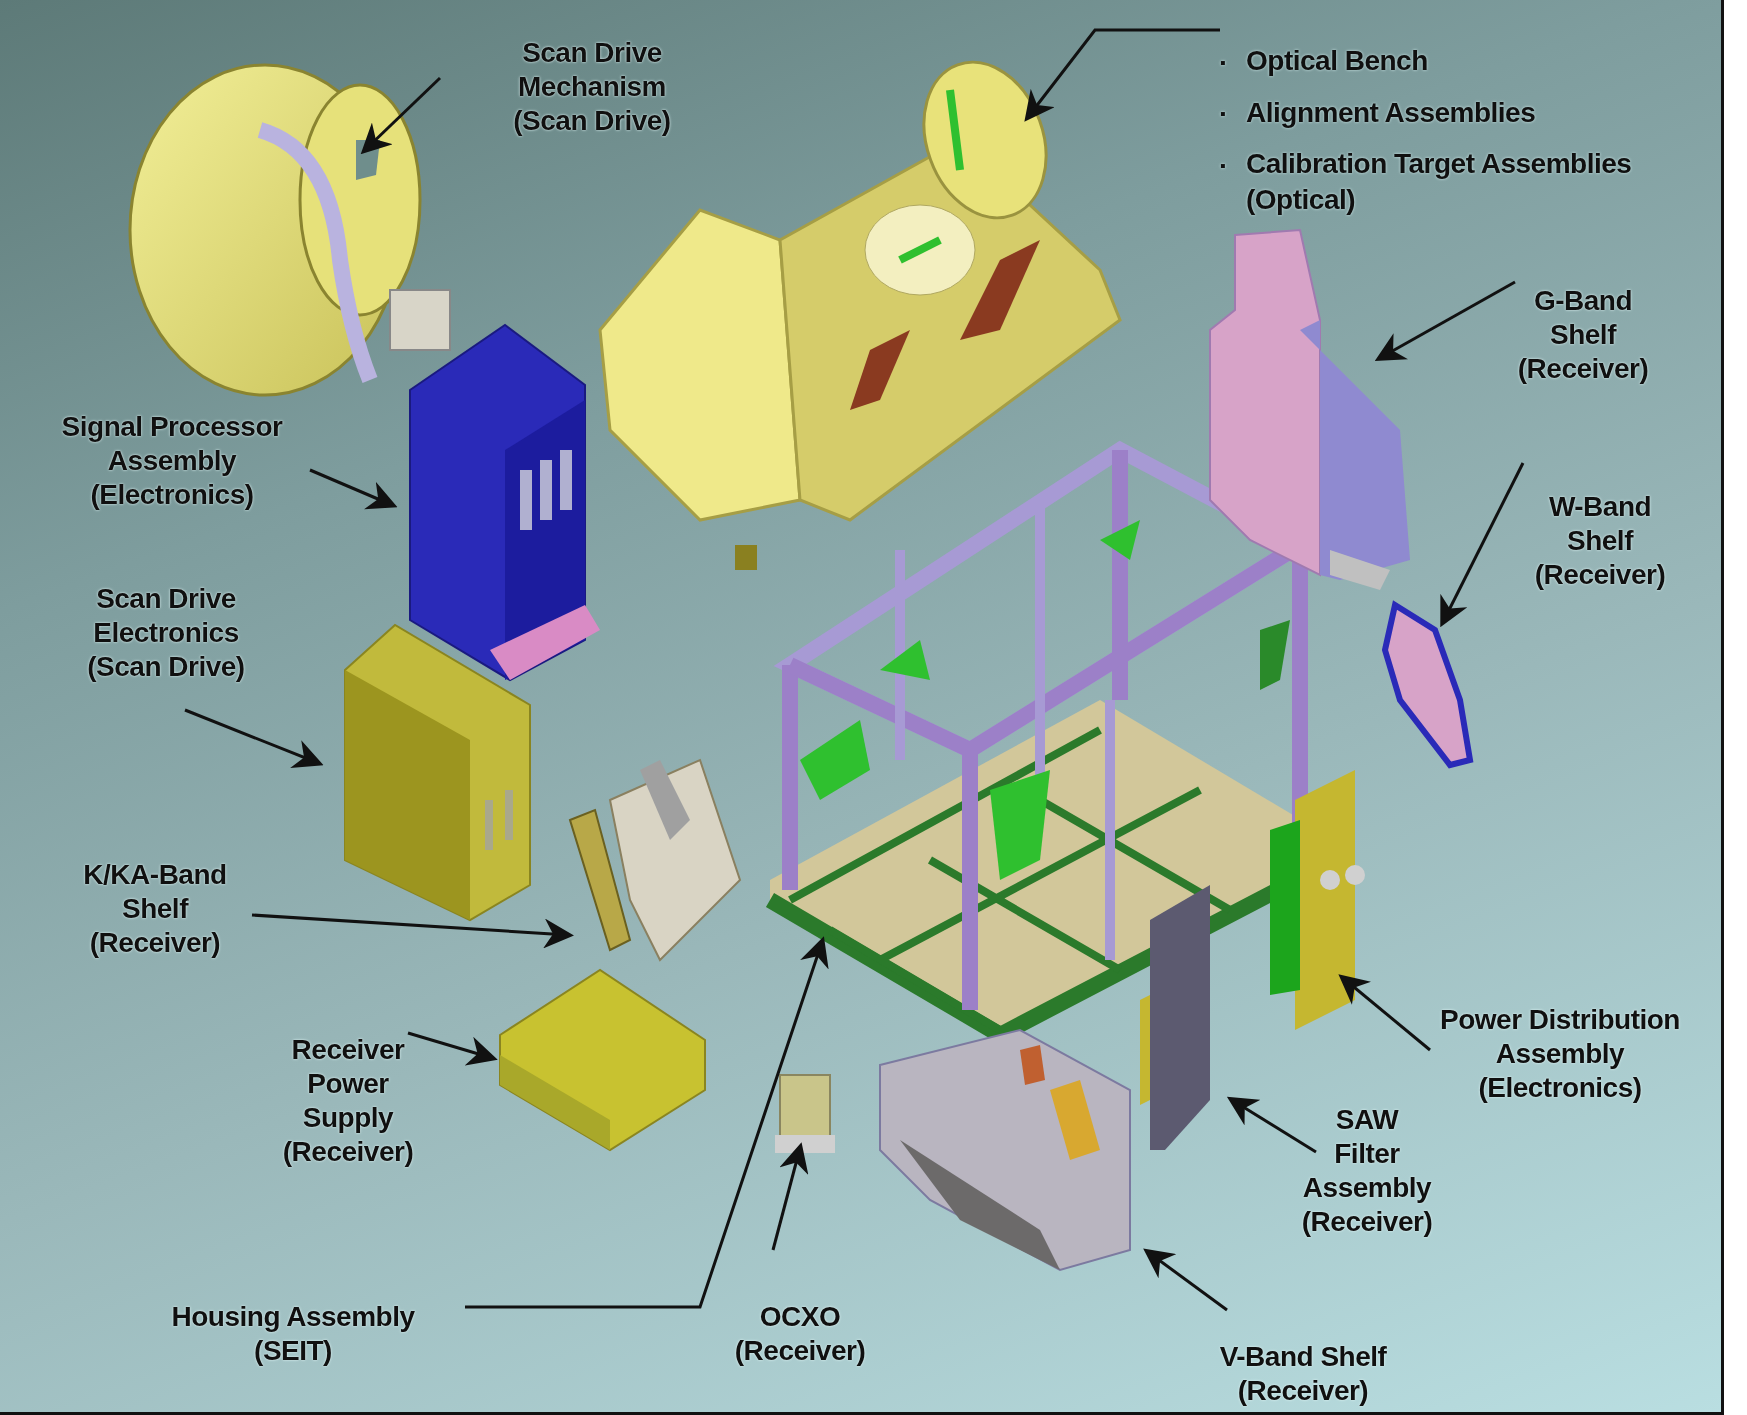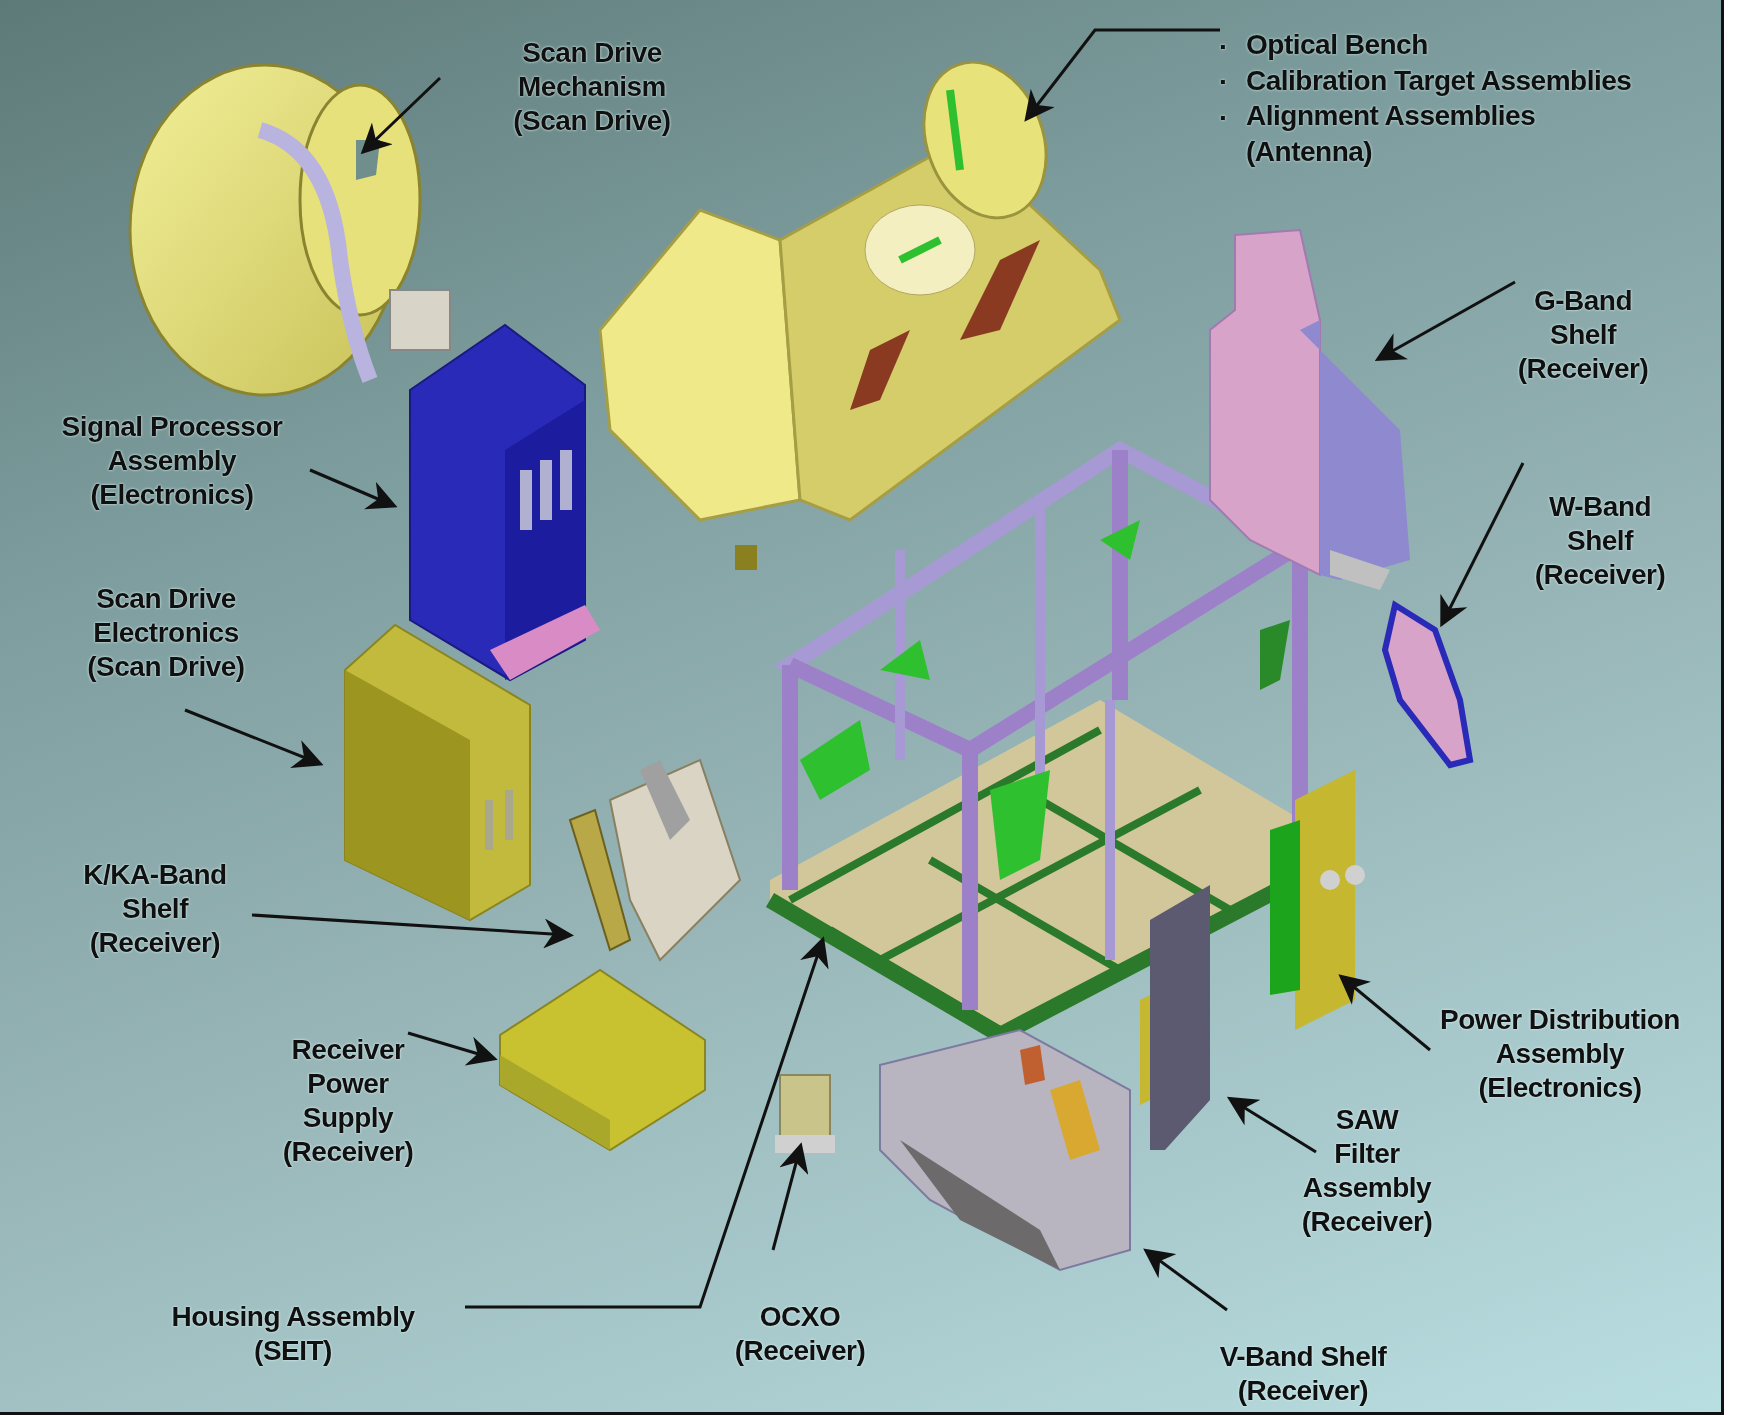--- a/index.html
+++ b/index.html
@@ -24,21 +24,21 @@
   .label span { display: block; }
   .list-label {
     position: absolute; color: #101010; font-weight: bold;
     font-size: 28px; line-height: 34px; text-align: left;
     letter-spacing: -0.5px;
     text-shadow: 0 0 3px rgba(220,245,245,0.9);
     white-space: nowrap;
   }
   .list-label .bullet-row::before { content: "\25AA"; display: inline-block; width: 26px; font-size: 16px; vertical-align: middle; }
   .list-label .sub { padding-left: 26px; display: block; }
-  .list-label span.bullet-row { display: block; }
+  .list-label span.bullet-row { display: block; margin-top: 16px; }
 </style>
 </head>
 <body>
 
 <div id="canvas">
 
   <svg class="art" width="1747" height="1415" viewBox="0 0 1747 1415">
     <defs>
       <marker id="ah" markerWidth="10" markerHeight="10" refX="8" refY="5" orient="auto" markerUnits="strokeWidth">
         <path d="M0,0 L10,5 L0,10 L3,5 z" fill="#111"></path>
@@ -163,23 +163,23 @@
   </svg>
 
   <div class="label" style="left:592px; top:36px;">
     <span>Scan Drive</span>
     <span>Mechanism</span>
     <span>(Scan Drive)</span>
   </div>
 
   <div class="list-label" style="left:1220px; top:28px;">
     <span class="bullet-row">Optical Bench</span>
+    <span class="bullet-row">Alignment Assemblies</span>
     <span class="bullet-row">Calibration Target Assemblies</span>
-    <span class="bullet-row">Alignment Assemblies</span>
-    <span class="sub">(Antenna)</span>
+    <span class="sub">(Optical)</span>
   </div>
 
   <div class="label" style="left:172px; top:410px;">
     <span>Signal Processor</span>
     <span>Assembly</span>
     <span>(Electronics)</span>
   </div>
 
   <div class="label" style="left:1583px; top:284px;">
     <span>G-Band</span>

